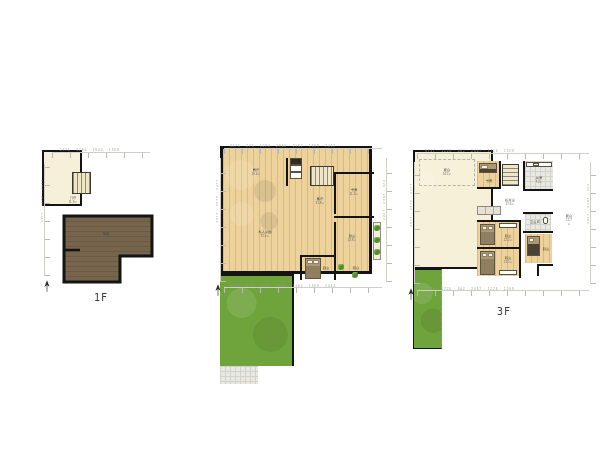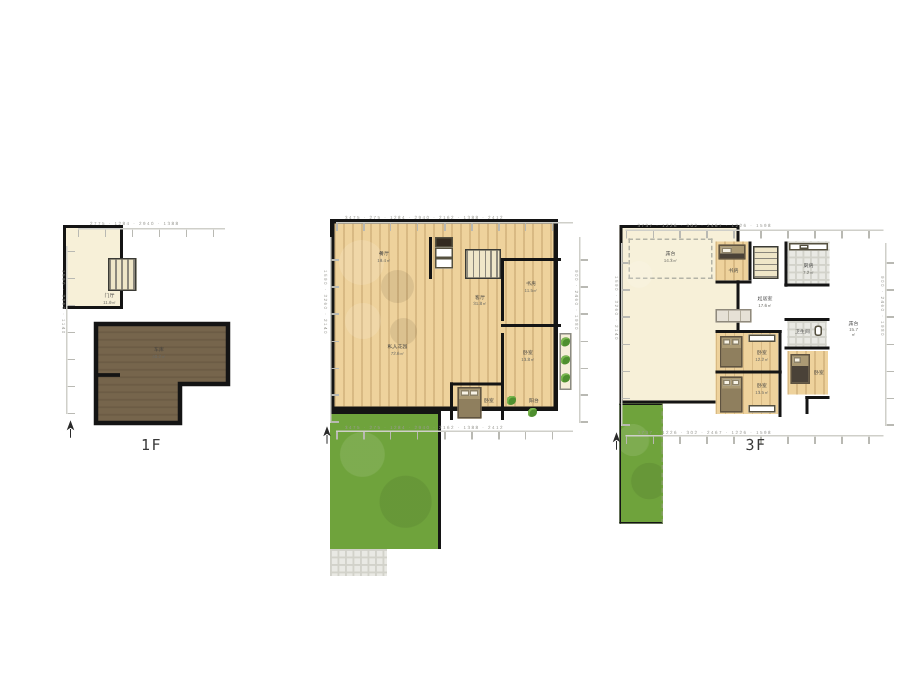--- a/index.html
+++ b/index.html
@@ -276,16 +276,16 @@
         <div class="blanket"></div>
     </div>
     <div class="room-label" style="left:133px;top:99px;">
       <span>卧室</span>
     </div>
 
     <svg class="north" style="left:-7px;top:136px;" viewBox="0 0 12 16">
       <path d="M6 1 L9 9 L6 7 L3 9 Z" fill="#2a2a2a"></path>
       <line x1="6" y1="8" x2="6" y2="15" stroke="#2a2a2a" stroke-width="0.8"></line>
     </svg>
-    <div class="floor-label" style="top:142px;">3F</div>
+    <div class="floor-label" style="top:156px;">3F</div>
   </div>
 
 </div>
 
 </body></html>

